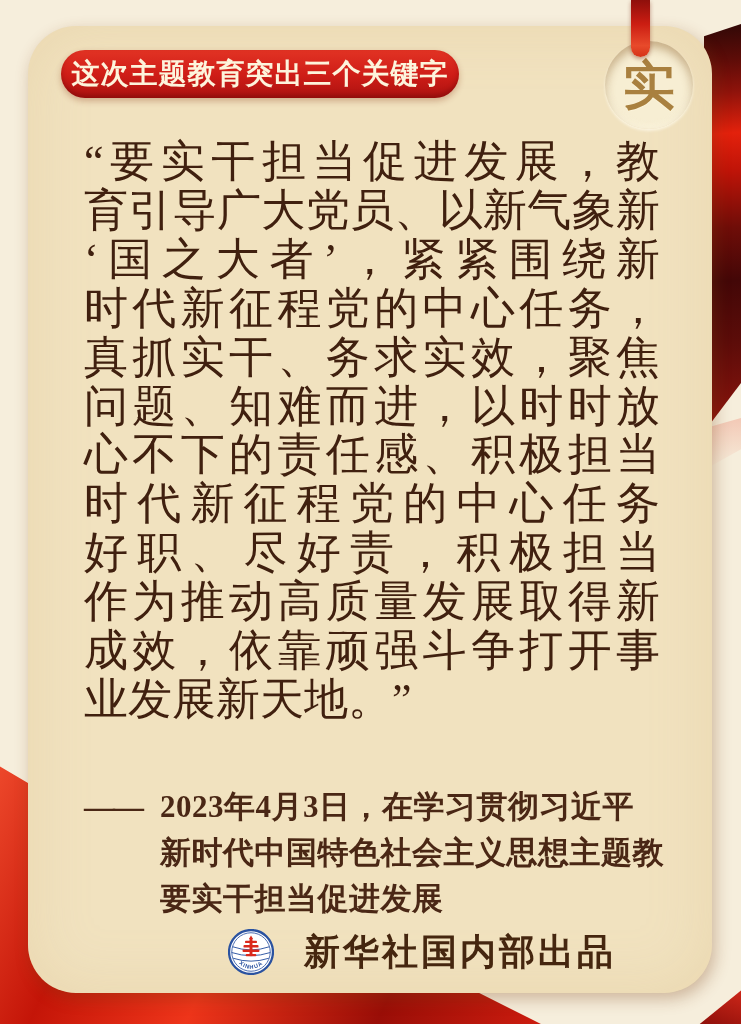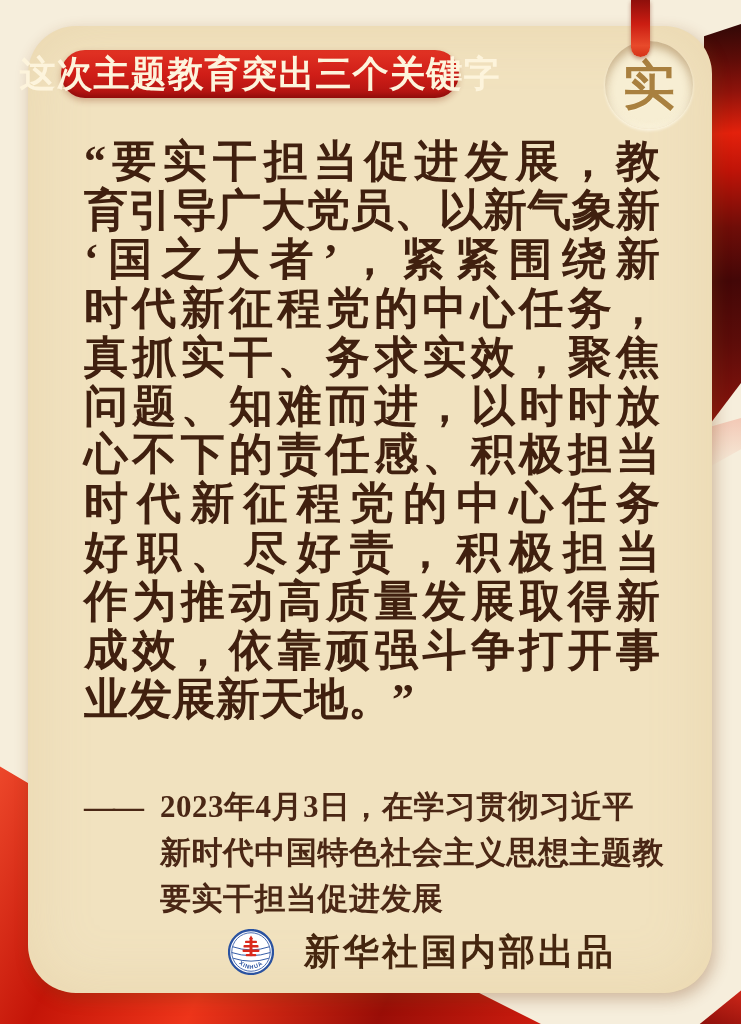--- a/index.html
+++ b/index.html
@@ -59,21 +59,21 @@
 
   
   .badge{
     position:absolute;left:33px;top:24px;width:398px;height:48px;
     background:linear-gradient(180deg,#e23324 0%,var(--badge-red) 52%,#ac1210 100%);
     border-radius:26px;
     display:flex;align-items:center;justify-content:center;
     box-shadow:0 3px 6px rgba(130,40,10,.3), inset 0 -3px 5px rgba(90,0,0,.35);
   }
   .badge-label{
-    color:var(--badge-text);font-size:36px;font-weight:700;letter-spacing:1px;
+    color:var(--badge-text);font-size:28px;font-weight:700;letter-spacing:1px;
     line-height:1;white-space:nowrap;
   }
 
   
   .bookmark-ribbon{
     position:absolute;left:631px;top:0;width:19px;height:57px;z-index:4;
     background:linear-gradient(180deg,#8e0f0b 0%,#cb1d12 42%,#e84a2b 80%,#d53318 100%);
     border-radius:0 0 10px 10px;
     box-shadow:0 2px 4px rgba(120,30,10,.45);
   }
@@ -91,21 +91,21 @@
     transform:translateY(1px);
     text-shadow:0 1px 1px rgba(255,248,225,.6);
   }
 
   
   .quote{
     position:absolute;left:56px;top:112px;width:576px;
     color:var(--quote-text);
   }
   .q-line{
-    font-size:44px;font-weight:700;line-height:48.9px;white-space:nowrap;
+    font-size:44px;font-weight:400;line-height:48.9px;white-space:nowrap;
     text-align:justify;text-align-last:justify;
   }
   .q-line.last{text-align-last:left;}
 
   
   .attribution{position:absolute;left:56px;top:758px;width:600px;color:var(--attribution-text);}
   .attr-dash{
     position:absolute;left:0;top:0;font-size:31px;font-weight:700;line-height:46px;
     letter-spacing:-2px;white-space:nowrap;
   }

